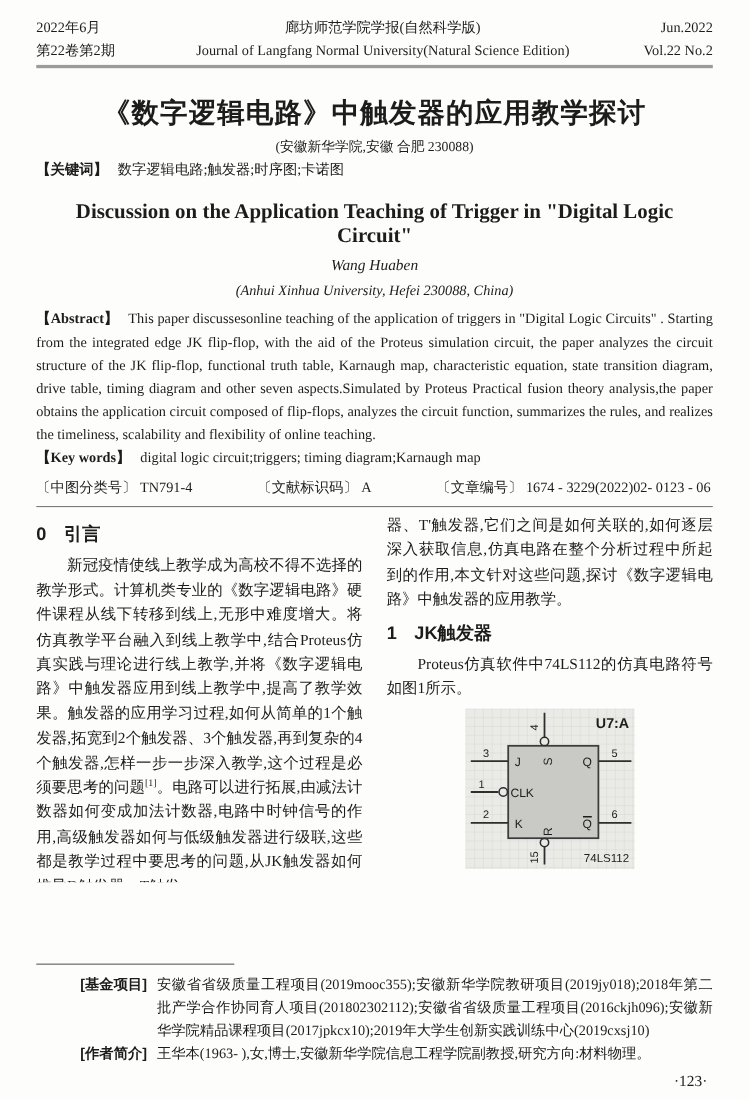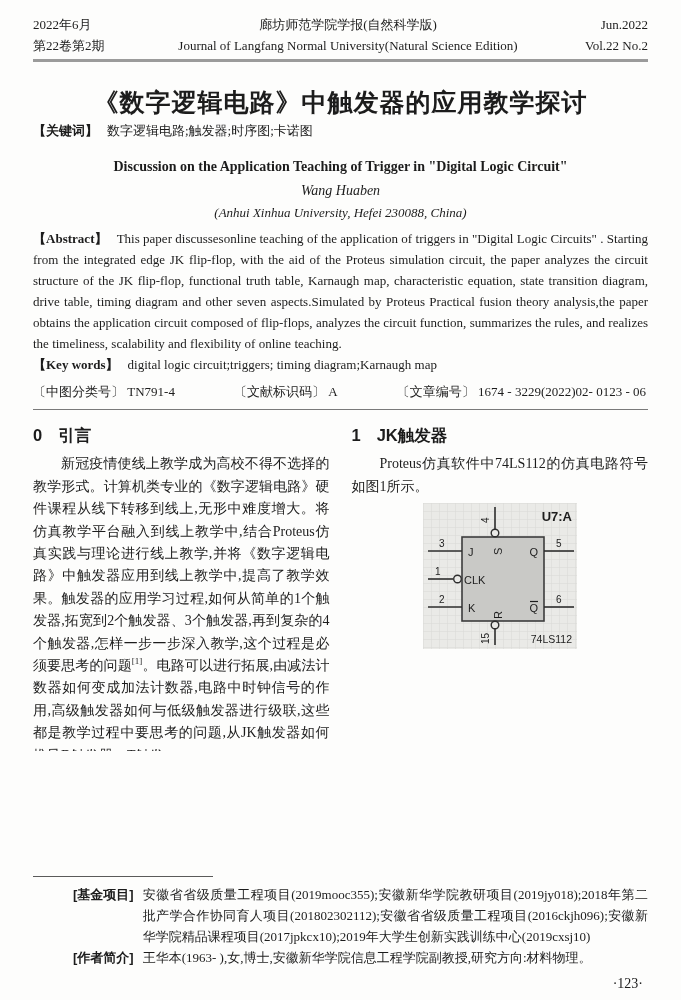--- a/index.html
+++ b/index.html
@@ -21,21 +21,21 @@
   
   .title-zh{text-align:center;font-weight:700;font-size:25px;margin-top:24px;letter-spacing:1px;}
   .author-zh{text-align:center;font-size:15px;margin-top:17px;}
   .affil-zh{text-align:center;font-size:12.5px;margin-top:6px;}
 
   .abs-block{margin-top:8px;font-size:13px;line-height:21px;text-align:justify;}
   .blabel{font-weight:700;margin-right:9px;white-space:nowrap;}
   .kw-block{margin-top:1px;font-size:13px;line-height:21px;}
 
   
-  .title-en{text-align:center;font-weight:700;font-size:14px;margin-top:18px;}
+  .title-en{text-align:center;font-weight:700;font-size:19px;margin-top:18px;}
   .author-en{text-align:center;font-style:italic;font-size:14px;margin-top:8px;}
   .affil-en{text-align:center;font-style:italic;font-size:13px;margin-top:6px;}
   .abs-en{margin-top:7px;font-size:13px;line-height:21px;text-align:justify;}
   .kw-en{margin-top:0;font-size:13px;line-height:21px;}
 
   .meta-row{display:flex;justify-content:space-between;font-size:13px;margin-top:8px;padding-right:2px;}
   .meta-item{white-space:nowrap;}
   .body-rule{border-top:1px solid #7a7a7a;margin-top:8px;}
 
   
@@ -75,20 +75,21 @@
       <div>Journal of Langfang Normal University(Natural Science Edition)</div>
     </div>
     <div class="jh-right">
       <div>Jun.2022</div>
       <div>Vol.22 No.2</div>
     </div>
   </div>
   <div class="header-rule"></div>
 
   <div class="title-zh sansf">《数字逻辑电路》中触发器的应用教学探讨</div>
+  <div class="affil-zh">(安徽新华学院,安徽 合肥 230088)</div>
 
 
   <div class="kw-block"><span class="blabel sansf">【关键词】</span><span>数字逻辑电路;触发器;时序图;卡诺图</span></div>
 
   <div class="title-en">Discussion on the Application Teaching of Trigger in "Digital Logic Circuit"</div>
   <div class="author-en">Wang Huaben</div>
   <div class="affil-en">(Anhui Xinhua University, Hefei 230088, China)</div>
 
   <div class="abs-en"><span class="blabel">【Abstract】</span><span>This paper discussesonline teaching of the application of triggers in "Digital Logic Circuits" . Starting from the integrated edge JK flip-flop, with the aid of the Proteus simulation circuit, the paper analyzes the circuit structure of the JK flip-flop, functional truth table, Karnaugh map, characteristic equation, state transition diagram, drive table, timing diagram and other seven aspects.Simulated by Proteus Practical fusion theory analysis,the paper obtains the application circuit composed of flip-flops, analyzes the circuit function, summarizes the rules, and realizes the timeliness, scalability and flexibility of online teaching.</span></div>
 
@@ -101,20 +102,21 @@
   </div>
   <div class="body-rule"></div>
 
   <div class="columns">
     <div class="col">
       <div class="sec-head sansf"><span class="sec-num">0</span><span>引言</span></div>
       <p><span>新冠疫情使线上教学成为高校不得不选择的教学形式。计算机类专业的《数字逻辑电路》硬件课程从线下转移到线上,无形中难度增大。将仿真教学平台融入到线上教学中,结合Proteus仿真实践与理论进行线上教学,并将《数字逻辑电路》中触发器应用到线上教学中,提高了教学效果。触发器的应用学习过程,如何从简单的1个触发器,拓宽到2个触发器、3个触发器,再到复杂的4个触发器,怎样一步一步深入教学,这个过程是必须要思考的问题</span><sup class="refmark">[1]</sup><span>。电路可以进行拓展,由减法计数器如何变成加法计数器,电路中时钟信号的作用,高级触发器如何与低级触发器进行级联,这些都是教学过程中要思考的问题,从JK触发器如何推导D触发器、T触发</span></p>
     </div>
 
     <div class="col">
+      <p class="noindent">器、T'触发器,它们之间是如何关联的,如何逐层深入获取信息,仿真电路在整个分析过程中所起到的作用,本文针对这些问题,探讨《数字逻辑电路》中触发器的应用教学。</p>
       <div class="sec-head sansf"><span class="sec-num">1</span><span>JK触发器</span></div>
       <p>Proteus仿真软件中74LS112的仿真电路符号如图1所示。</p>
 
       <div class="figure">
         <svg class="figsvg" width="154" height="146" viewBox="0 0 154 146">
           <defs>
             <pattern id="grid" width="8" height="8" patternUnits="userSpaceOnUse">
               <path d="M8 0H0V8" fill="none" stroke="#d8d8d5" stroke-width="1"></path>
             </pattern>
           </defs>

